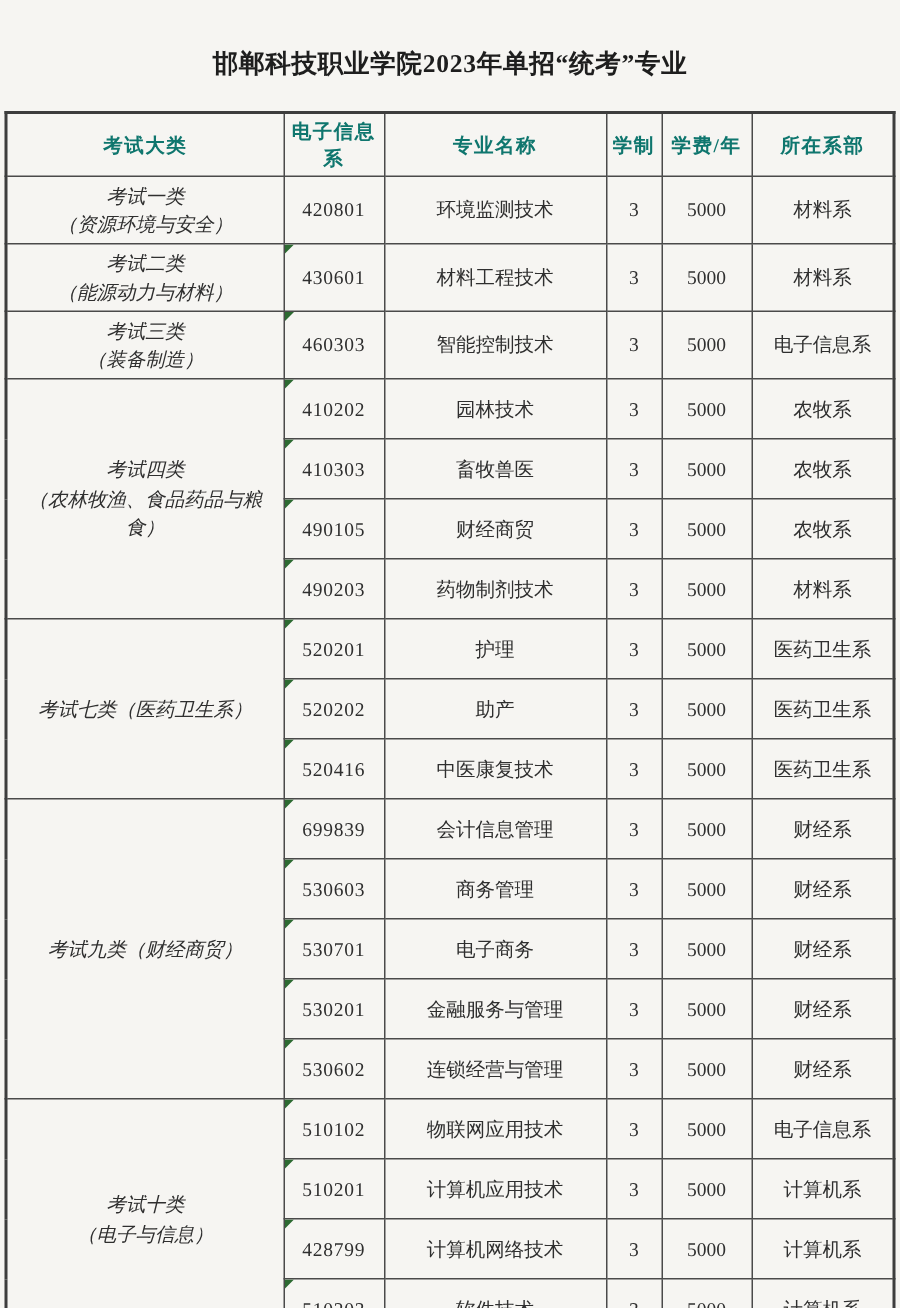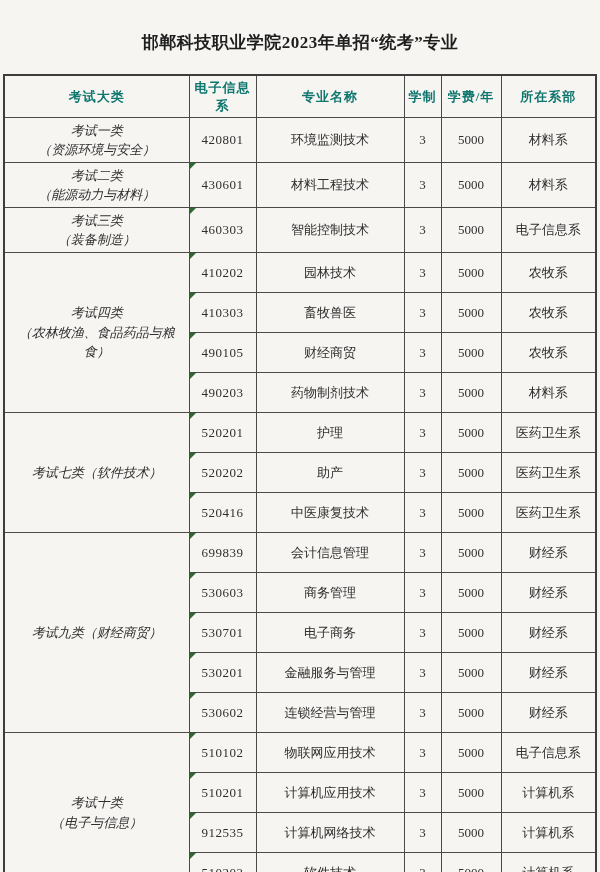--- a/index.html
+++ b/index.html
@@ -159,21 +159,21 @@
         </tr>
         <tr>
           <td class="code-cell"><span class="corner-marker" style="border-top-color: rgb(45, 106, 50);"></span><span>490203</span></td>
           <td><span>药物制剂技术</span></td>
           <td><span>3</span></td>
           <td><span>5000</span></td>
           <td><span>材料系</span></td>
         </tr>
         <tr>
           <td class="cat-cell" rowspan="3">
-            <div>考试七类（软件技术）</div>
+            <div>考试七类（医药卫生系）</div>
           </td>
           <td class="code-cell"><span class="corner-marker" style="border-top-color: rgb(45, 106, 50);"></span><span>520201</span></td>
           <td><span>护理</span></td>
           <td><span>3</span></td>
           <td><span>5000</span></td>
           <td><span>医药卫生系</span></td>
         </tr>
         <tr>
           <td class="code-cell"><span class="corner-marker" style="border-top-color: rgb(45, 106, 50);"></span><span>520202</span></td>
           <td><span>助产</span></td>
@@ -238,21 +238,21 @@
           <td><span>电子信息系</span></td>
         </tr>
         <tr>
           <td class="code-cell"><span class="corner-marker" style="border-top-color: rgb(45, 106, 50);"></span><span>510201</span></td>
           <td><span>计算机应用技术</span></td>
           <td><span>3</span></td>
           <td><span>5000</span></td>
           <td><span>计算机系</span></td>
         </tr>
         <tr>
-          <td class="code-cell"><span class="corner-marker" style="border-top-color: rgb(45, 106, 50);"></span><span>912535</span></td>
+          <td class="code-cell"><span class="corner-marker" style="border-top-color: rgb(45, 106, 50);"></span><span>428799</span></td>
           <td><span>计算机网络技术</span></td>
           <td><span>3</span></td>
           <td><span>5000</span></td>
           <td><span>计算机系</span></td>
         </tr>
         <tr>
           <td class="code-cell"><span class="corner-marker" style="border-top-color: rgb(45, 106, 50);"></span><span>510203</span></td>
           <td><span>软件技术</span></td>
           <td><span>3</span></td>
           <td><span>5000</span></td>

